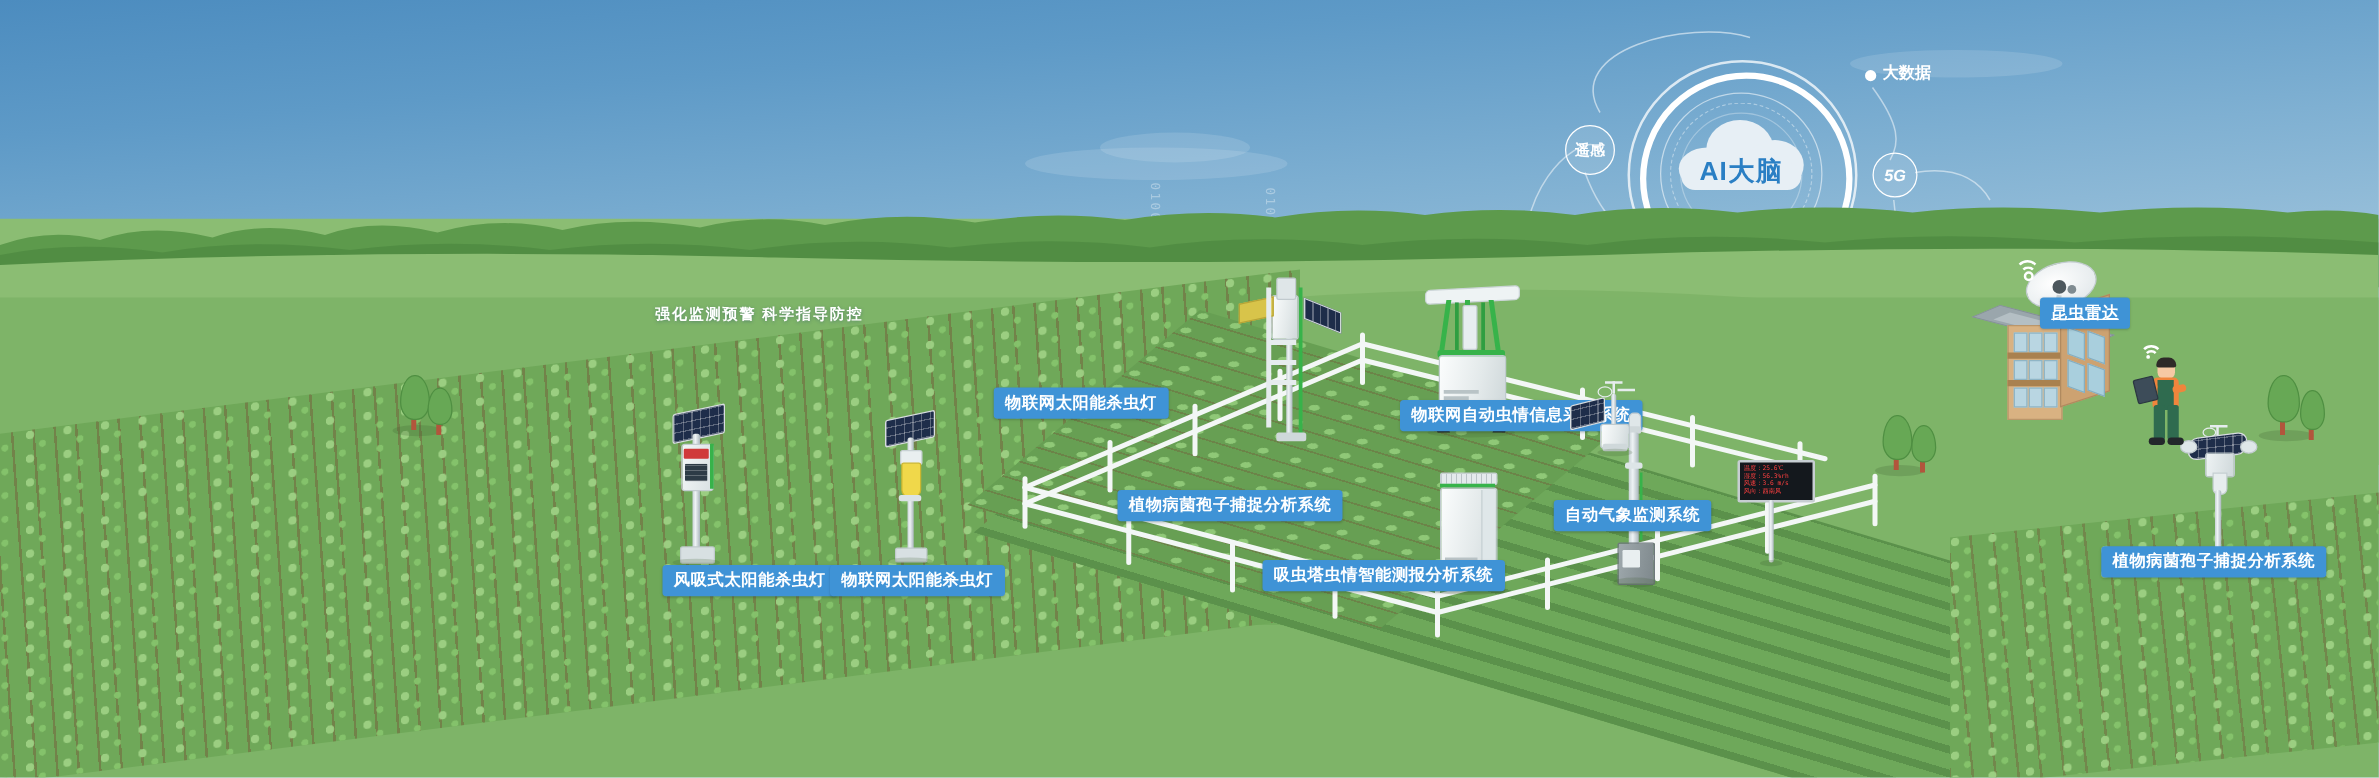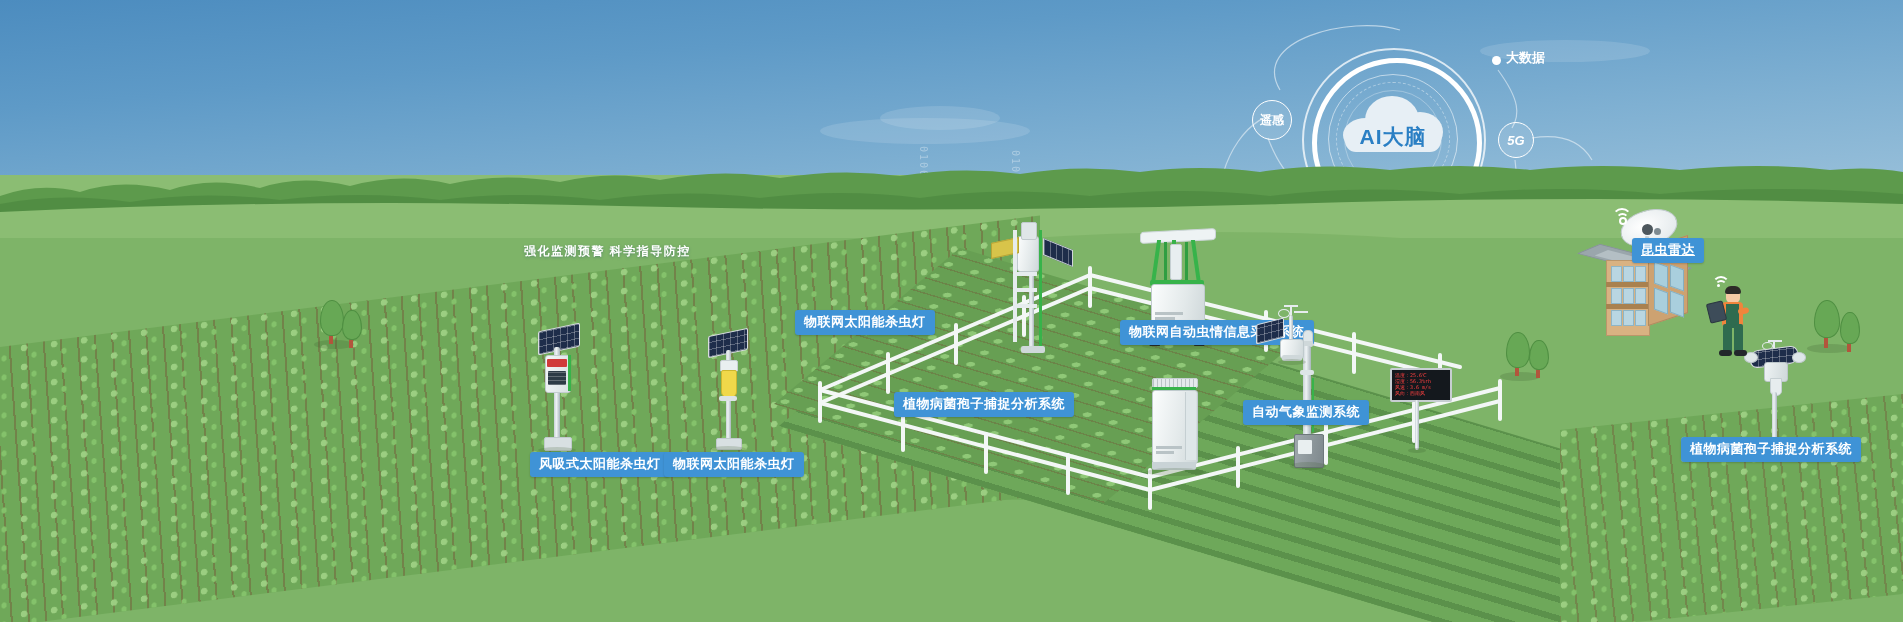--- a/index.html
+++ b/index.html
@@ -445,20 +445,21 @@
     <div style="position:absolute;left:13px;top:0;width:8px;height:12px;background:#dfe7e9;border:1px solid #c3ccd0;border-radius:4px 4px 0 0;"></div>
     <div style="position:absolute;left:11px;top:11px;width:12px;height:6px;background:#cfd8da;border-radius:2px;"></div>
     <div class="pole" style="left:13px;top:16px;width:8px;height:90px;"></div>
     <div style="position:absolute;left:10px;top:40px;width:14px;height:5px;background:#dde5e7;border-radius:2px;"></div>
     <div style="position:absolute;left:10px;top:70px;width:14px;height:5px;background:#dde5e7;border-radius:2px;"></div>
     <div class="greenline" style="left:22px;top:48px;width:2px;height:54px;"></div>
     <div style="position:absolute;left:4px;top:104px;width:28px;height:32px;background:linear-gradient(100deg,#9fa9ad,#7e888c);border:1px solid #6e787c;border-radius:2px;"></div>
     <div style="position:absolute;left:8px;top:110px;width:14px;height:14px;background:#e9eff0;border-radius:1px;"></div>
     <div style="position:absolute;left:0px;top:132px;width:36px;height:8px;background:rgba(60,90,45,.2);border-radius:50%;"></div>
   </div>
+  <div class="tag" style="left:1010px;top:448px;">吸虫塔虫情智能测报分析系统</div>
 
   <div class="eq" style="left:1390px;top:368px;width:56px;height:86px;">
     <div class="led" style="left:0;top:0;width:52px;height:26px;">
       <div>温度：25.6℃</div>
       <div>湿度：56.3%rh</div>
       <div>风速：3.6 m/s</div>
       <div>风向：西南风</div>
     </div>
     <div class="pole" style="left:25px;top:32px;width:4px;height:50px;"></div>
     <div style="position:absolute;left:18px;top:80px;width:18px;height:5px;background:rgba(60,90,45,.22);border-radius:50%;"></div>

